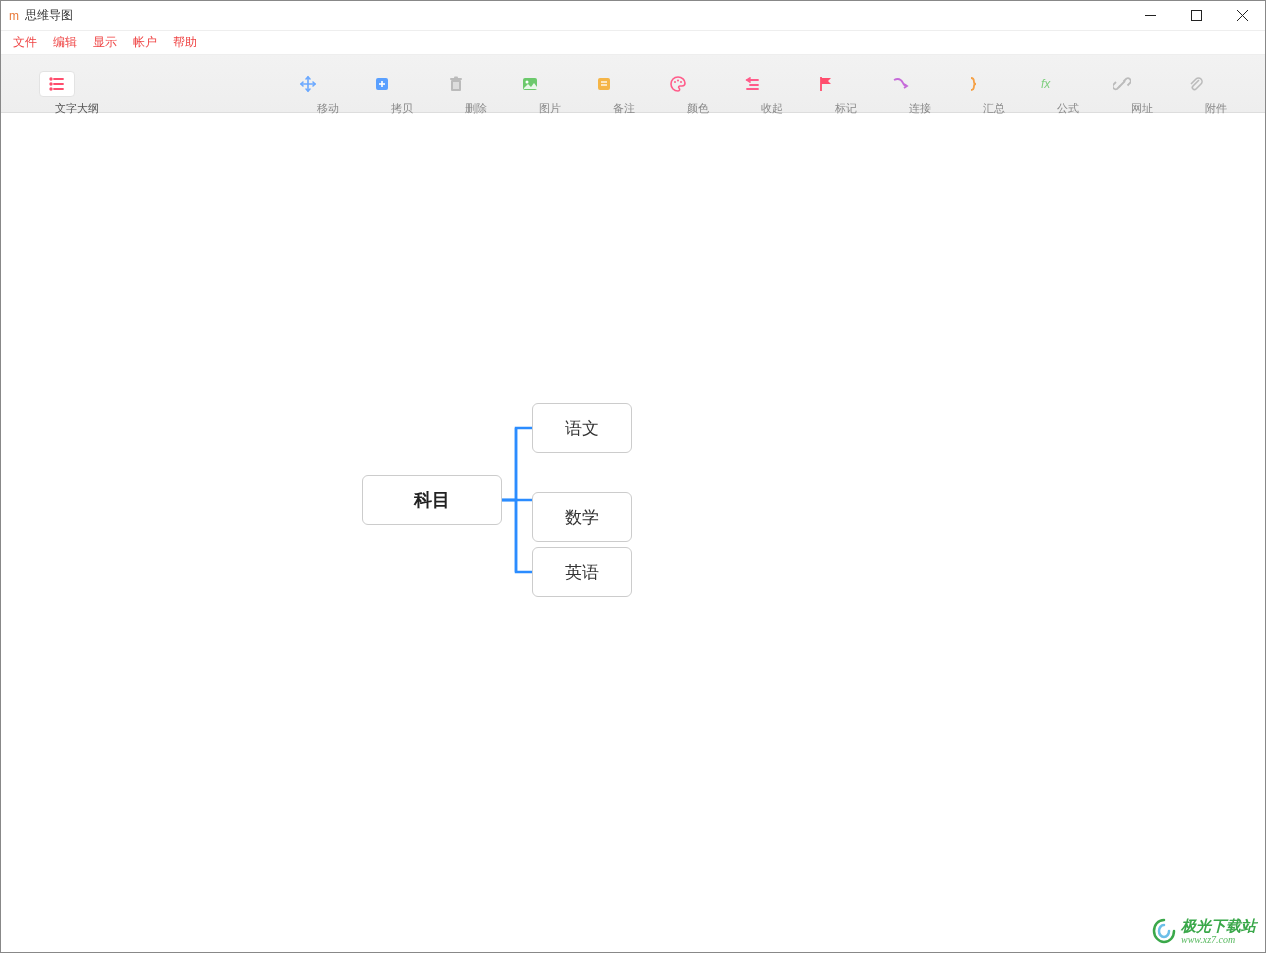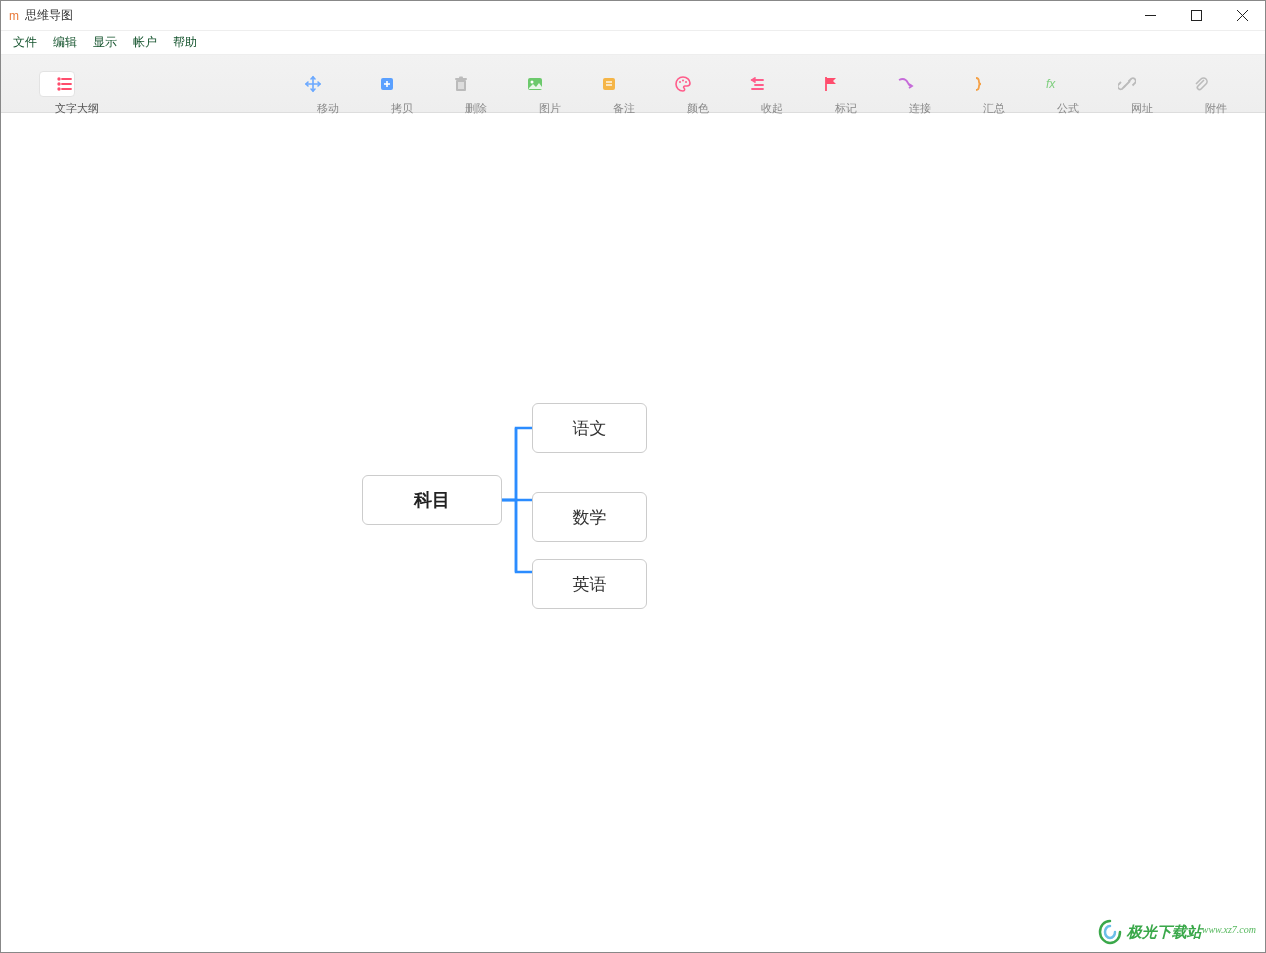--- a/index.html
+++ b/index.html
@@ -9,52 +9,52 @@
 .title-bar { height: 30px; display: flex; align-items: center; justify-content: space-between; padding: 0 0 0 8px; background: #fff; border-bottom: 1px solid #eee; }
 .title-left { display: flex; align-items: center; gap: 6px; }
 .app-icon { color: #e87a3a; font-size: 12px; font-weight: 500; }
 .title-text { font-size: 12px; color: #333; }
 .win-controls { display: flex; height: 100%; }
 .win-btn { width: 46px; height: 100%; display: flex; align-items: center; justify-content: center; cursor: pointer; }
 .win-btn svg { width: 11px; height: 11px; }
 
 
 .menu-bar { height: 24px; display: flex; align-items: center; padding: 0 4px; background: #fff; border-bottom: 1px solid #eee; }
-.menu-item { font-size: 12px; color: #14532d; padding: 2px 8px; cursor: pointer; }
+.menu-item { font-size: 12px; color: #ef4444; padding: 2px 8px; cursor: pointer; }
 
 
 .toolbar { height: 58px; background: linear-gradient(#f2f2f2,#eeeeee); border-bottom: 1px solid #ddd; display: flex; align-items: center; padding: 0 10px; }
 .tool-group-left { display: flex; gap: 6px; }
 .tool-group-mid { display: flex; gap: 4px; margin-left: 170px; }
 .tool-group-right { display: flex; gap: 10px; margin-left: auto; }
 .tool-btn { display: flex; flex-direction: column; align-items: center; justify-content: center; gap: 4px; min-width: 50px; cursor: pointer; padding: 2px 4px; }
-.tool-icon-box { width: 36px; height: 26px; background: #fff; border: 1px solid #e3e3e3; border-radius: 4px; display: flex; align-items: center; justify-content: flex-end; margin-top: 20px; }
+.tool-icon-box { width: 36px; height: 26px; background: #fff; border: 1px solid #e3e3e3; border-radius: 4px; display: flex; align-items: center; justify-content: center; margin-top: 20px; }
 .tool-icon-box.plain { background: transparent; border: none; width: 28px; }
 .tool-label { font-size: 11px; color: #888; margin-left: 40px; }
 .tool-label.dark { color: #555; }
 .tool-icon-box svg { width: 18px; height: 18px; }
 
 
 .canvas { position: absolute; top: 114px; left: 1px; right: 1px; bottom: 1px; background: #fff; }
 
 
 .mindmap { position: absolute; left: 360px; top: 288px; }
 .root-node { position: absolute; left: 0; top: 72px; width: 140px; height: 50px; border: 1px solid #ccc; border-radius: 6px; background: #fff; display: flex; align-items: center; justify-content: center; font-size: 18px; font-weight: 700; color: #222; }
-.child-node { position: absolute; width: 115px; height: 50px; border: 1px solid #ccc; border-radius: 6px; background: #fff; display: flex; align-items: center; justify-content: center; font-size: 17px; color: #333; }
+.child-node { position: absolute; width: 100px; height: 50px; border: 1px solid #ccc; border-radius: 6px; background: #fff; display: flex; align-items: center; justify-content: center; font-size: 17px; color: #333; }
 .child-1 { left: 170px; top: 0; }
 .child-2 { left: 170px; top: 89px; }
-.child-3 { left: 170px; top: 156px; }
+.child-3 { left: 170px; top: 144px; }
 .connector { position: absolute; left: 140px; top: 0; width: 30px; height: 194px; }
 .connector svg { width: 100%; height: 100%; overflow: visible; }
 .connector path, .connector line { stroke: #2b8cff; stroke-width: 2.5; fill: none; }
 
 
 .watermark { position: absolute; right: 8px; bottom: 6px; display: flex; align-items: center; gap: 4px; }
 .wm-logo { width: 26px; height: 26px; }
-.wm-text { display: flex; flex-direction: row; line-height: 1.1; }
+.wm-text { display: flex; flex-direction: column; line-height: 1.1; }
 .wm-main { font-size: 15px; color: #3aa84a; font-weight: 600; font-style: italic; }
 .wm-sub { font-size: 10px; color: #56b85e; font-style: italic; font-family: Liberation Serif, serif; }
 </style>
 </head>
 <body>
 
 <div class="title-bar">
   <div class="title-left">
     <span class="app-icon">m</span>
     <span class="title-text">思维导图</span>

